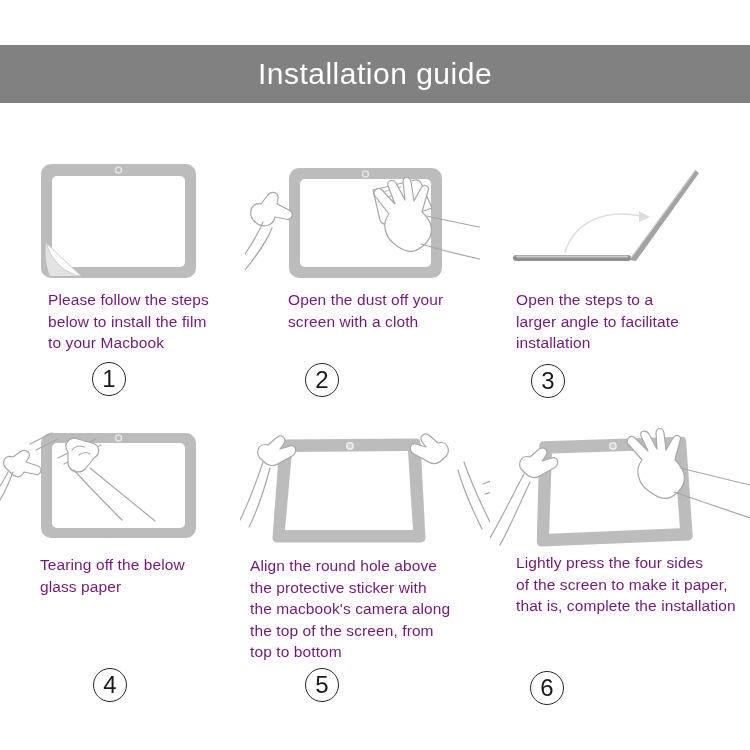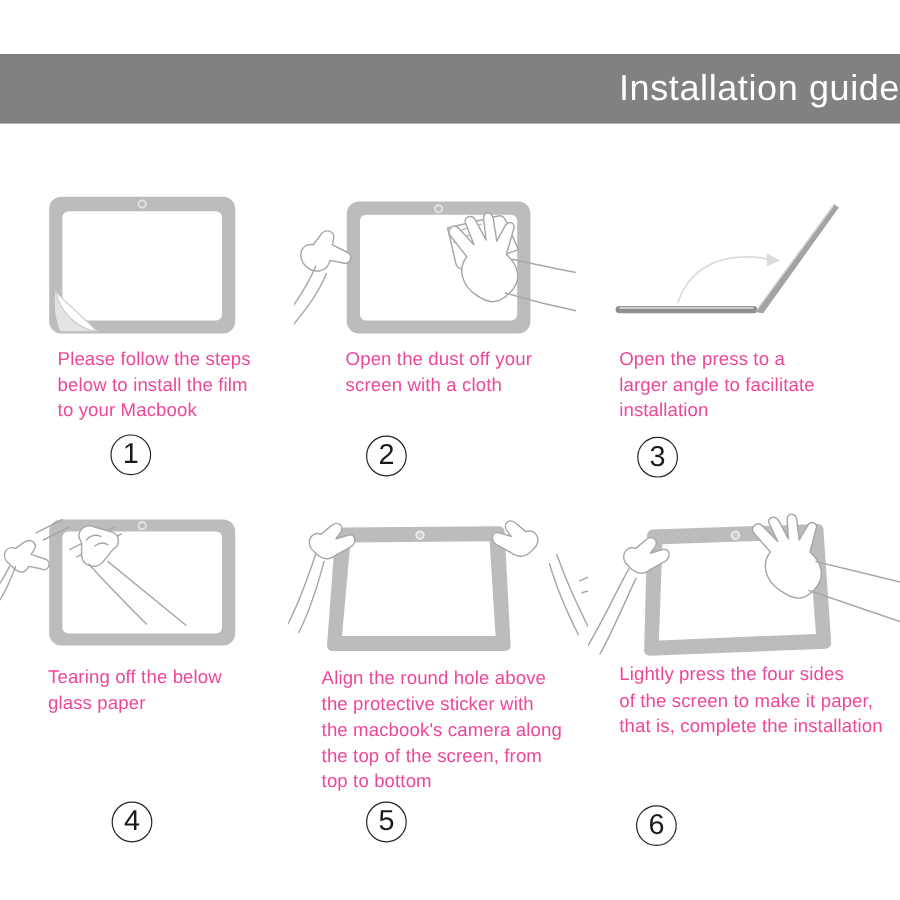--- a/index.html
+++ b/index.html
@@ -2,28 +2,28 @@
 <html><head>
 <meta charset="utf-8">
 <style>
   html,body{margin:0;padding:0;}
   body{
     width:750px;height:750px;background:#ffffff;position:relative;
     font-family:"Liberation Sans", sans-serif;overflow:hidden;
   }
   .header{
     position:absolute;left:0;top:45px;width:750px;height:58px;
-    background:#818181;display:flex;align-items:center;justify-content:flex-end;
+    background:#818181;display:flex;align-items:center;justify-content:center;
   }
   .header-title{
     color:#ffffff;font-size:30px;letter-spacing:0.5px;font-weight:400;
   }
   .illus{position:absolute;}
   .step-text{
-    position:absolute;white-space:pre-line;color:#ec4899;
+    position:absolute;white-space:pre-line;color:#701a75;
     font-size:15.5px;line-height:21.5px;letter-spacing:0.1px;
   }
   .step-num{
     position:absolute;width:34px;height:34px;border:1.6px solid #262626;
     border-radius:50%;display:flex;align-items:center;justify-content:center;
     font-size:24px;color:#1a1a1a;box-sizing:border-box;
   }
   
   .ln{fill:none;stroke:#a7a7a7;stroke-width:1.2;stroke-linecap:round;}
   .lnl{fill:none;stroke:#b9b9b9;stroke-width:1.1;stroke-linecap:round;}
@@ -115,26 +115,26 @@
 
   <path class="hand" d="M34,46 C26,40 30,28 40,31 L48,24 C54,19 60,25 55,31 L52,35 L62,32 C68,30 70,38 64,42 L53,48 C45,54 40,52 34,46 Z"></path>
   <path class="ln" d="M0,112 C14,88 24,66 34,48 M10,119 C22,97 30,77 40,56"></path>
 </svg>
 
 <div class="step-text" style="left:48px;top:289px">Please follow the steps
 below to install the film
 to your Macbook</div>
 <div class="step-text" style="left:288px;top:289px">Open the dust off your
 screen with a cloth</div>
-<div class="step-text" style="left:516px;top:289px">Open the press to a
+<div class="step-text" style="left:516px;top:289px">Open the steps to a
 larger angle to facilitate
 installation</div>
 <div class="step-text" style="left:40px;top:554px">Tearing off the below
 glass paper</div>
-<div class="step-text" style="left:268px;top:555px">Align the round hole above
+<div class="step-text" style="left:250px;top:555px">Align the round hole above
 the protective sticker with
 the macbook's camera along
 the top of the screen, from
 top to bottom</div>
 <div class="step-text" style="left:516px;top:552px">Lightly press the four sides
 of the screen to make it paper,
 that is, complete the installation</div>
 
 <div class="step-num" style="left:92px;top:362px">1</div>
 <div class="step-num" style="left:305px;top:363px">2</div>

